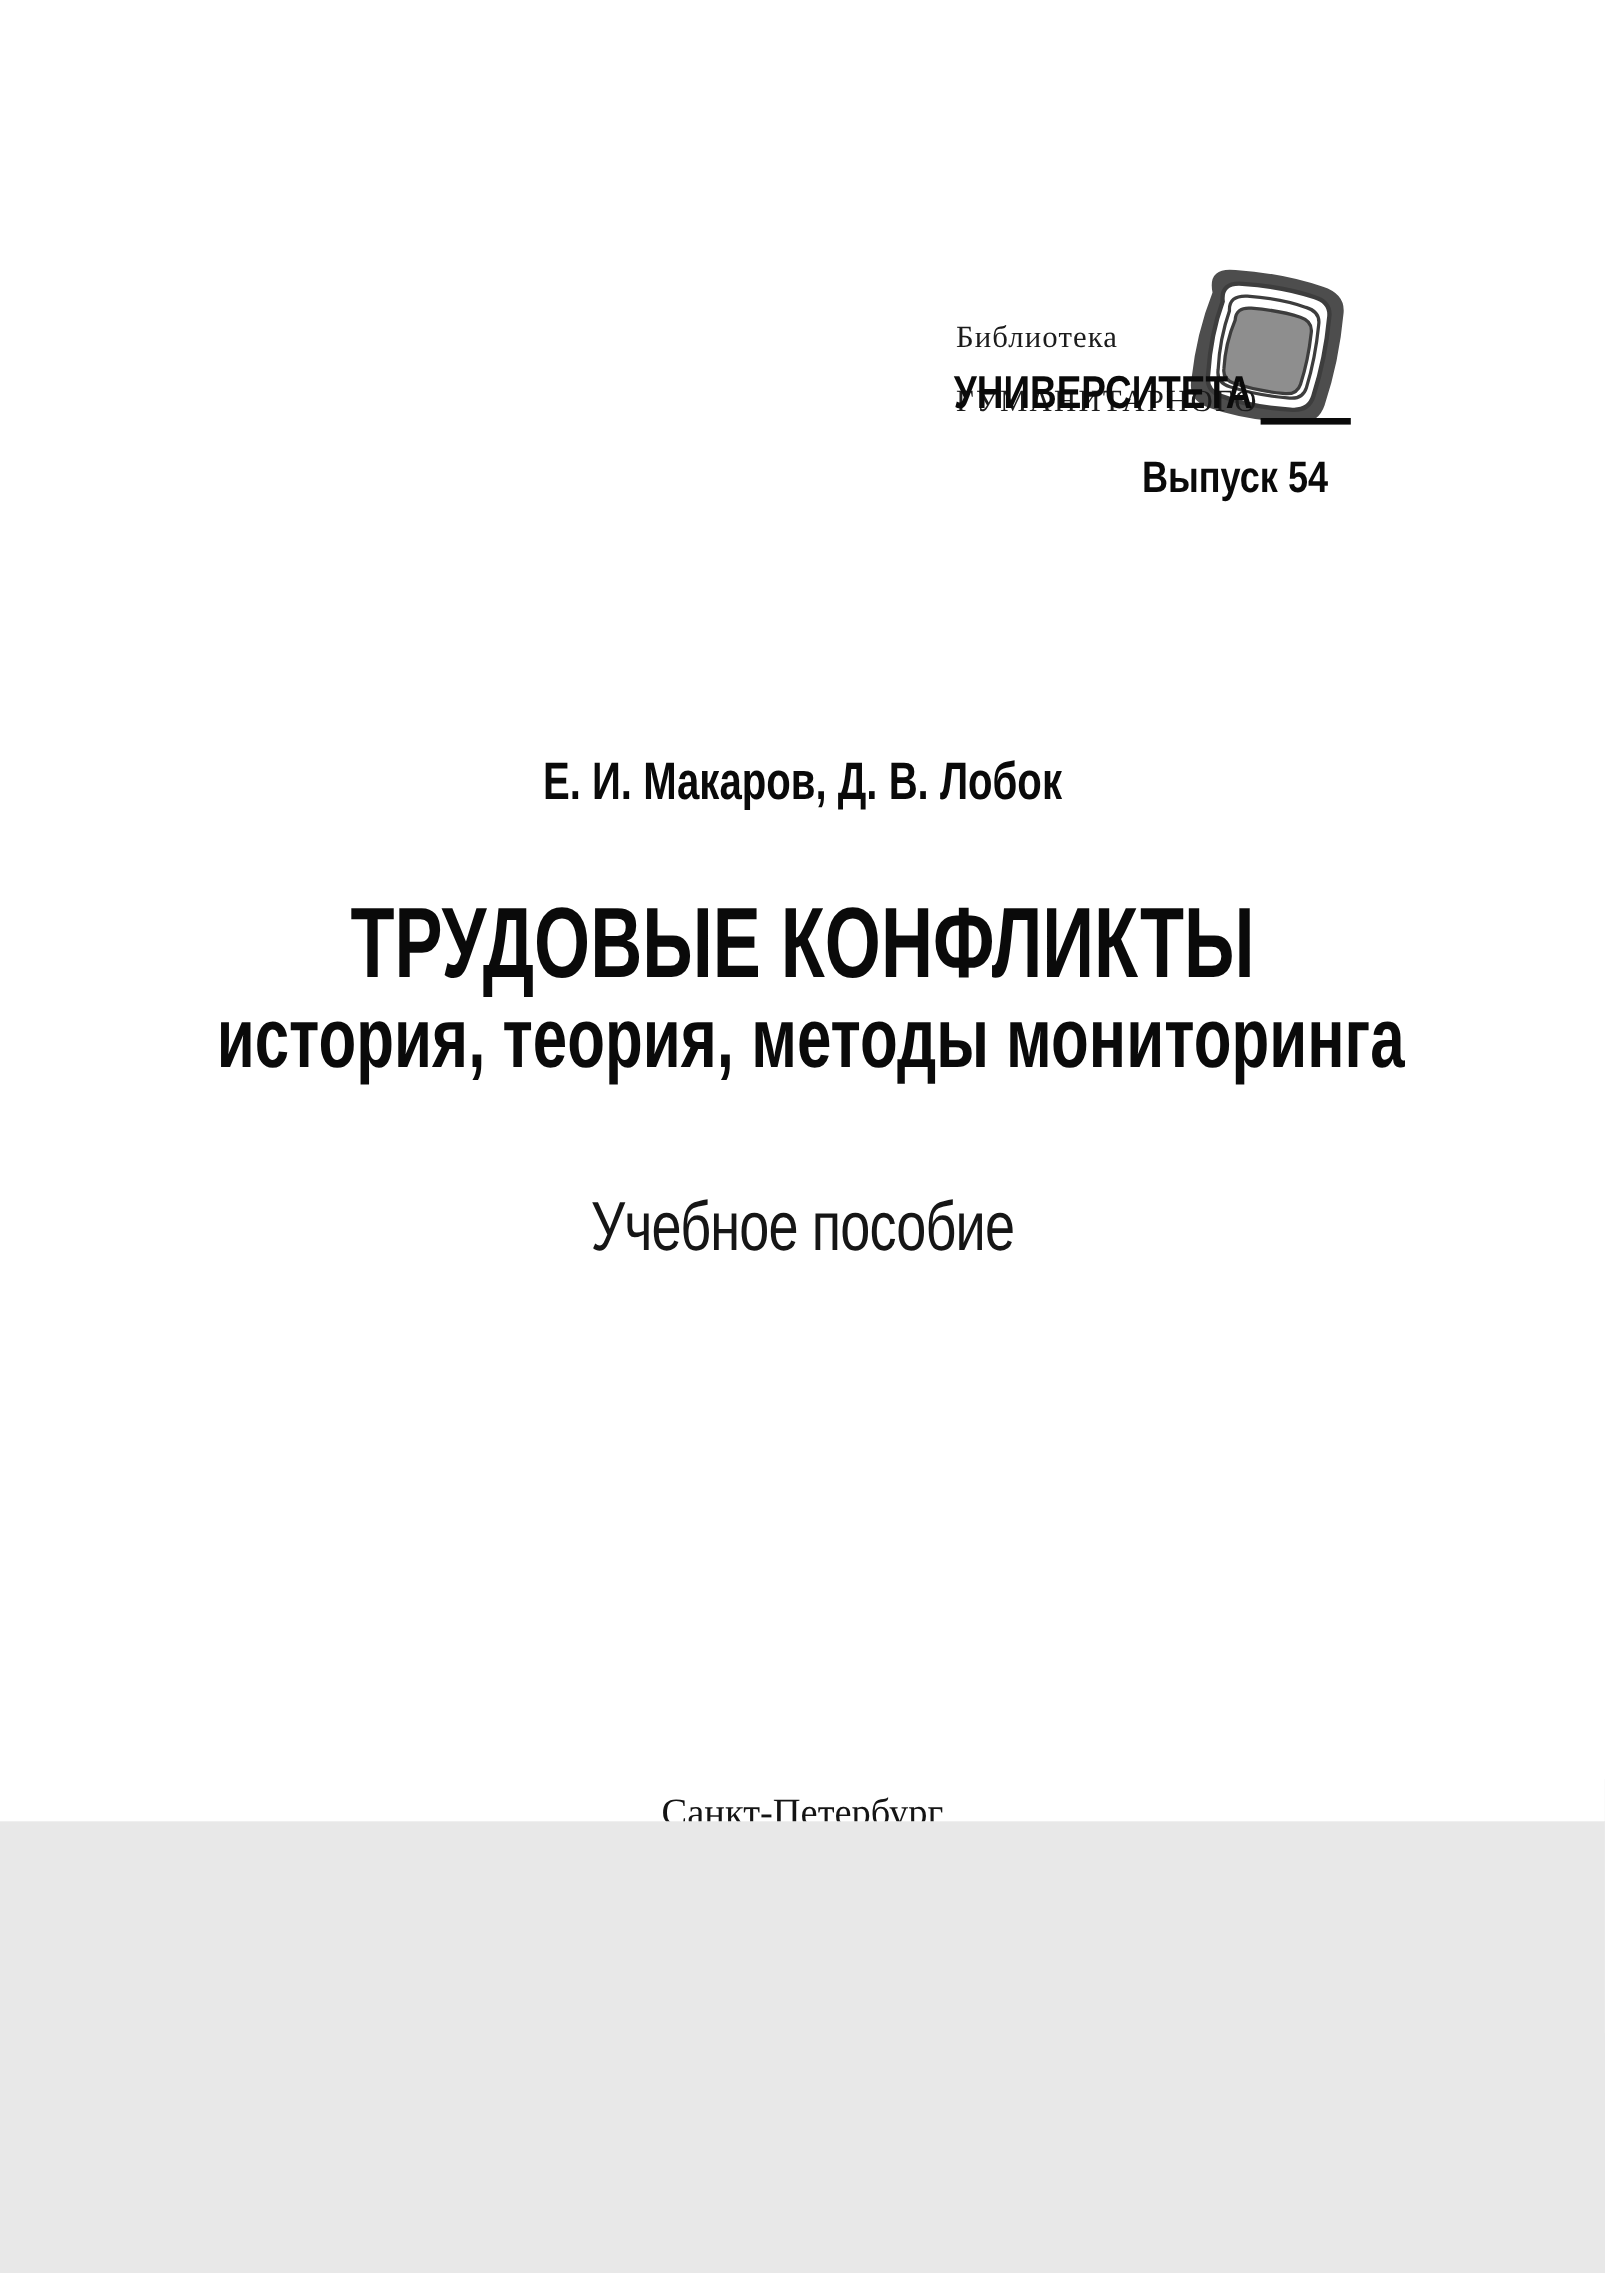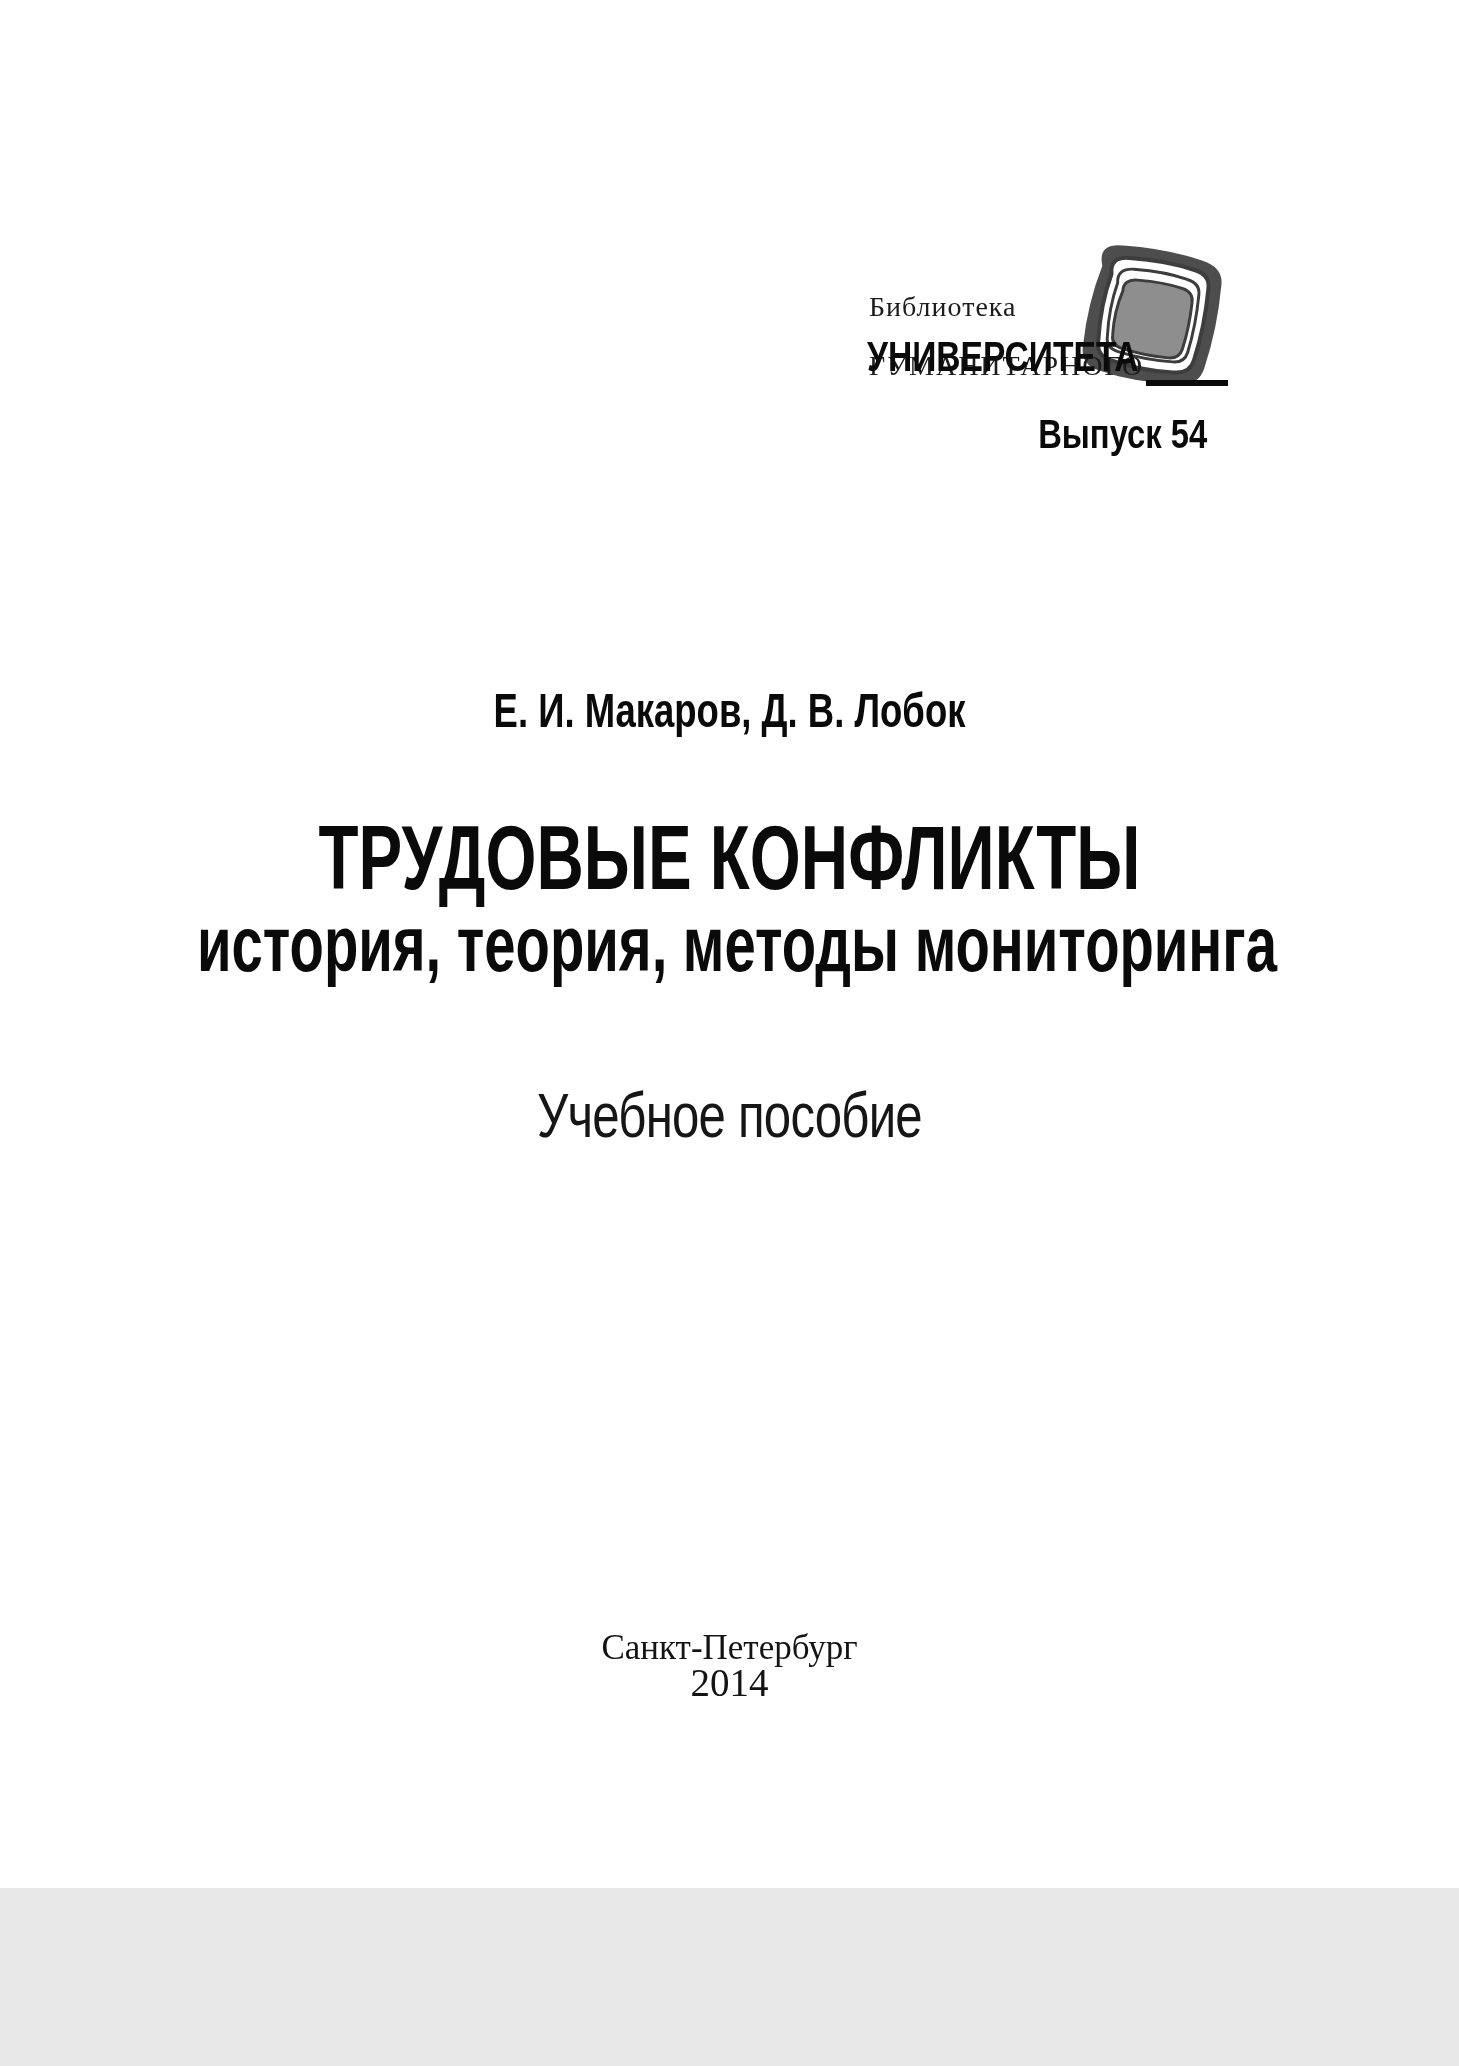--- a/index.html
+++ b/index.html
@@ -1,19 +1,19 @@
 <!DOCTYPE html>
 <html><head>
 <meta charset="utf-8">
 <style>
   html, body { margin: 0; padding: 0; background: #e8e8e8; }
   .page {
     position: relative;
     width: 1459px;
-    height: 1888px;
+    height: 1656px;
     margin: 0 auto;
     background: #ffffff;
     overflow: hidden;
     font-family: "Liberation Sans", sans-serif;
     color: #0d0d0d;
   }
 
   
   .logo-line-1 {
     position: absolute; left: 869px; top: 291px;

